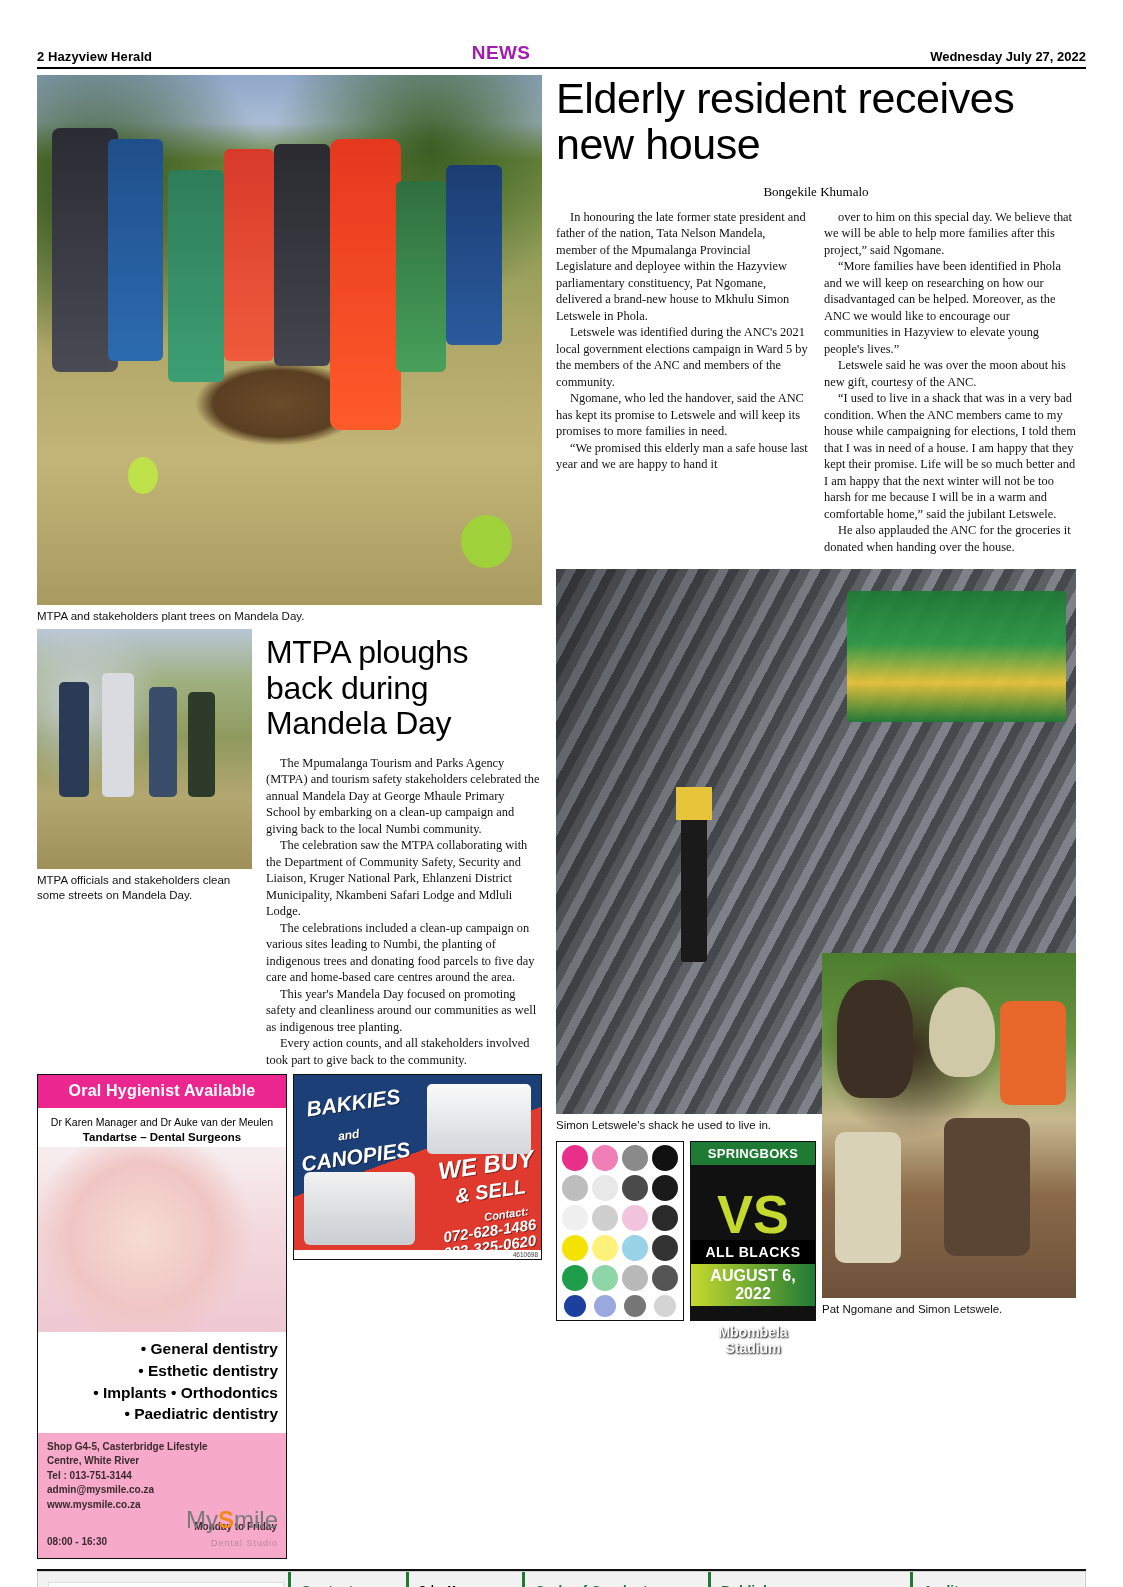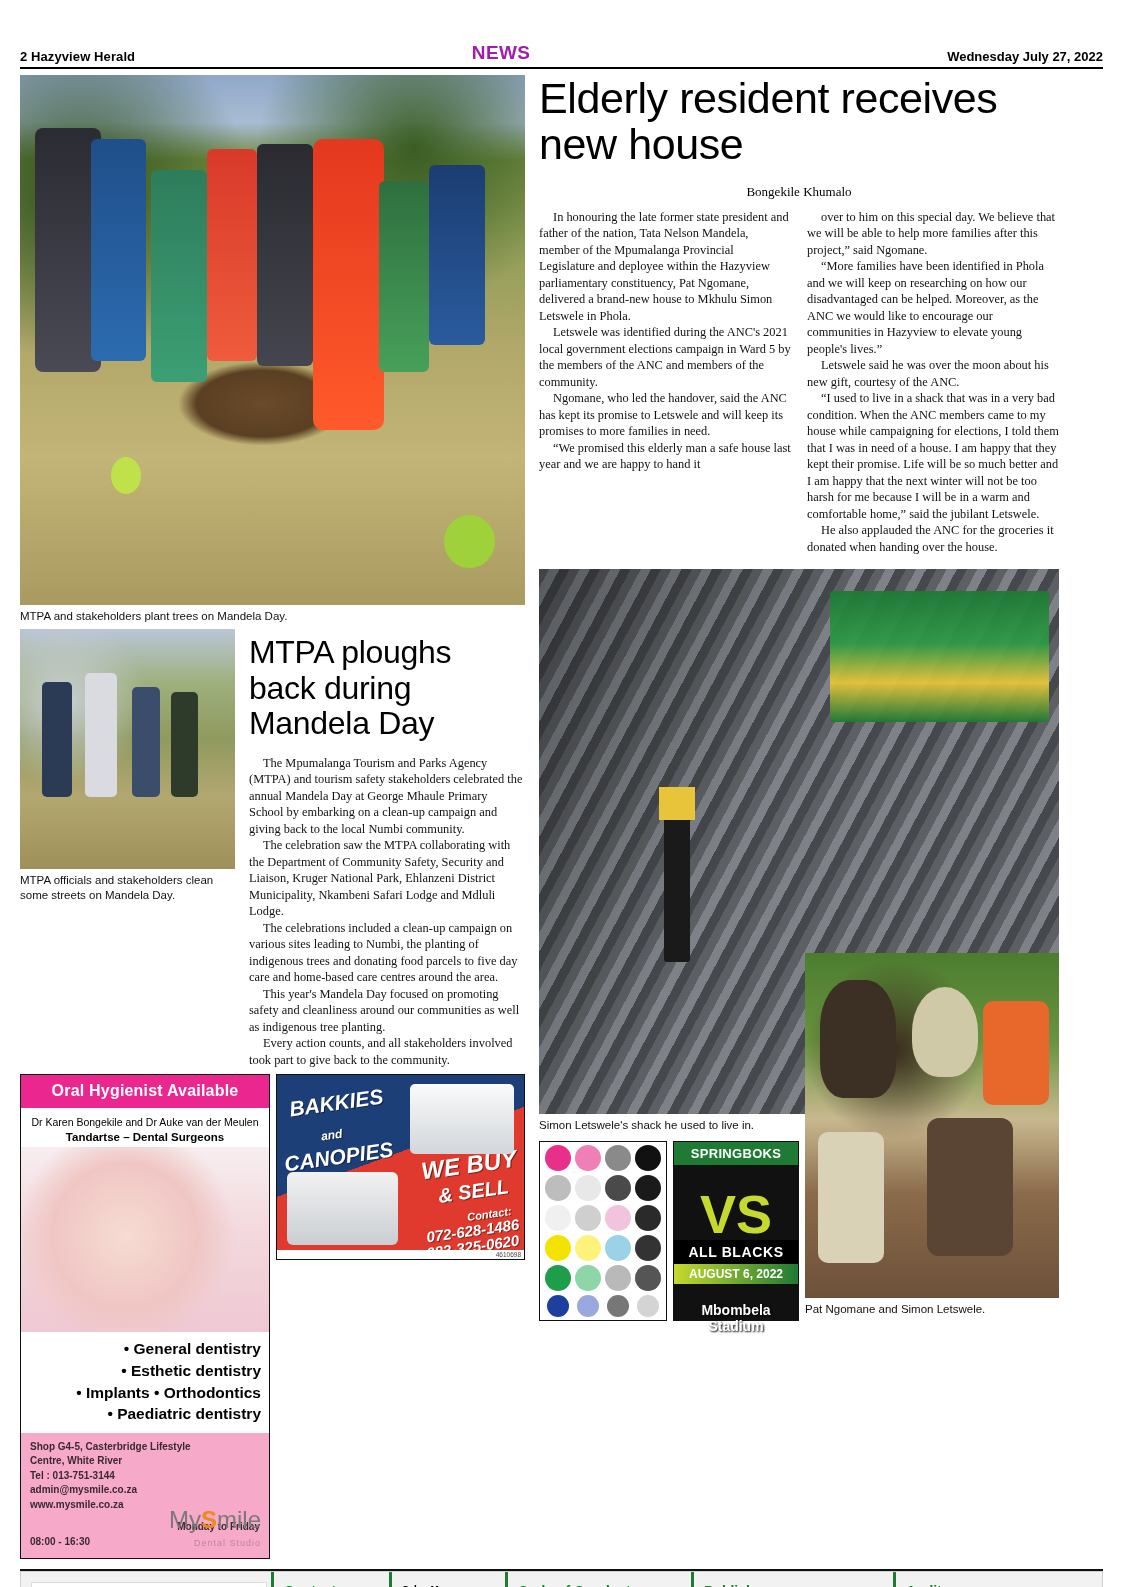--- a/index.html
+++ b/index.html
@@ -4,21 +4,21 @@
 <style>
   * { box-sizing: border-box; }
   html, body { margin:0; padding:0; }
   body {
     width:1123px; height:1587px;
     background:#ffffff;
     font-family:"Liberation Sans", sans-serif;
     color:#000;
     overflow:hidden;
   }
-  .page { position:relative; width:1123px; height:1587px; padding:0 20px; }
+  .page { position:relative; width:1123px; height:1587px; padding:0 37px; }
 
   
   .topbar { display:flex; align-items:flex-end; justify-content:space-between;
             padding-top:42px; padding-bottom:3px; }
   .topbar .left  { font-size:13px; font-weight:bold; letter-spacing:.1px; }
   .topbar .mid   { font-size:19px; font-weight:bold; color:#a21caf; letter-spacing:.4px;
                    position:relative; left:-40px; }
   .topbar .right { font-size:13px; font-weight:bold; }
   .rule-top { border-bottom:2px solid #000; margin-bottom:6px; }
 
@@ -122,21 +122,21 @@
                text-shadow:1px 1px 0 rgba(0,0,0,.45); font-style:italic; }
 
   
   .sp-head { background:#1f7a34; color:#fff; font-weight:bold; font-size:13px;
              text-align:center; padding:4px 0; letter-spacing:.3px; }
   .sp-vs { font-size:54px; font-weight:bold; color:#c6d92e; text-align:center;
            line-height:.95; padding:4px 0 0;margin-top:20px; }
   .sp-black { background:#000; color:#fff; font-weight:bold; font-size:14px;
               text-align:center; padding:4px 0; letter-spacing:.6px; }
   .sp-date { background:linear-gradient(90deg,#c6d92e,#1f7a34); color:#fff;
-             font-weight:bold; font-size:12px; text-align:center; padding:3px 0; }
+             font-weight:bold; font-size:16px; text-align:center; padding:3px 0; }
   .sp-stad { color:#fff; font-weight:bold; font-size:14px; text-align:center;
              padding:18px 0 0; line-height:1.15; text-shadow:1px 1px 2px #000; }
 
   
   .footer { margin-top:10px; border-top:2px solid #111; padding-top:0; }
   .fgrid { display:flex; background:#f2f2f2; border:1px solid #cfcfcf; }
   .fcell { padding:10px 10px 12px; font-size:9.6px; line-height:1.35; position:relative; }
   .fcell + .fcell { border-left:3px solid #1f7a34; }
   .fhead { color:#1f7a34; font-weight:bold; font-size:14px; margin-bottom:8px; }
   .fcell b { font-size:9.9px; }
@@ -194,21 +194,21 @@
             <p>Every action counts, and all stakeholders involved took part to give back to the community.</p>
           </div>
         </div>
       </div>
 
       <div style="display:flex; gap:6px; margin-top:6px; align-items:flex-start;">
         <div class="ad-box ad-dent">
           <div class="dent-banner">Oral Hygienist Available</div>
           <div style="position:relative;">
             <div class="dent-docs">
-              <span>Dr Karen Bongekile and Dr Auke van der Meulen</span><br>
+              <span>Dr Karen Manager and Dr Auke van der Meulen</span><br>
               <b>Tandartse – Dental Surgeons</b>
             </div>
             <div class="vcode">4588976</div>
           </div>
           <div class="photo ph-dent"></div>
           <div class="dent-list">
             <div>• General dentistry</div>
             <div>• Esthetic dentistry</div>
             <div>• Implants • Orthodontics</div>
             <div>• Paediatric dentistry</div>

